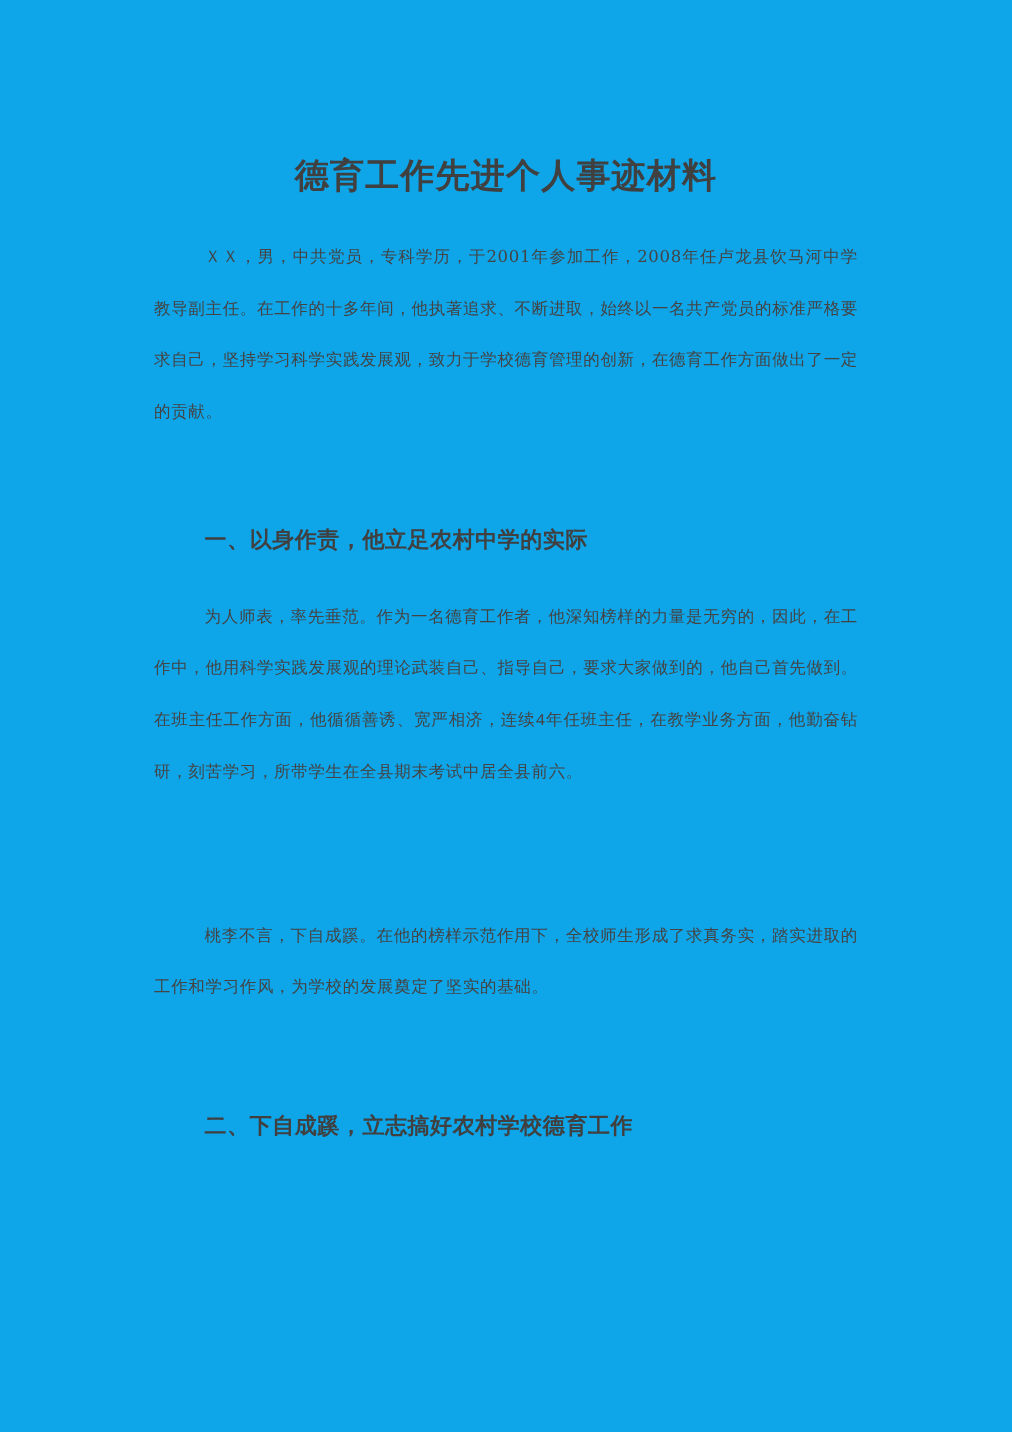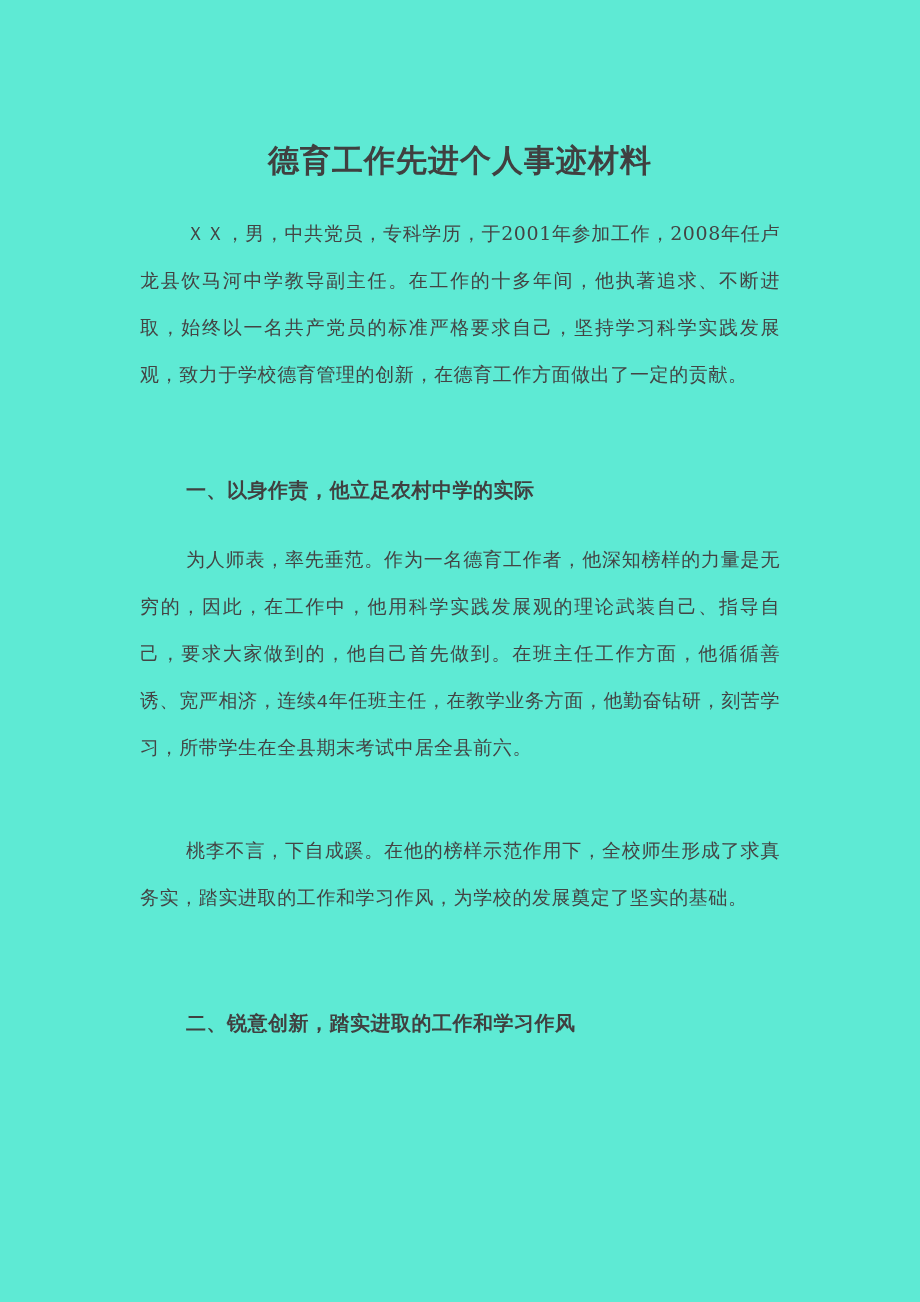--- a/index.html
+++ b/index.html
@@ -13,42 +13,42 @@
       position: relative;
       overflow: hidden;
       color: #3a3a3a;
     }
     .page {
       position: absolute;
       left: 0;
       top: 0;
       width: 920px;
       height: 1302px;
-      background: #5eead4;
+      background: #0ea5e9;
     }
     .title {
       position: absolute;
       left: 0;
       top: 138px;
       width: 920px;
       text-align: center;
       font-family: "DejaVu Sans", sans-serif;
       font-weight: bold;
       font-size: 31px;
       line-height: 44px;
       color: #404040;
       letter-spacing: 1px;
       margin: 0;
     }
     .body-text {
       position: absolute;
       left: 140px;
       width: 640px;
       font-family: "DejaVu Serif", serif;
-      font-size: 19px;
+      font-size: 15px;
       line-height: 47px;
       color: #444444;
       margin: 0;
       text-align: justify;
       text-indent: 46px;
       letter-spacing: 0.6px;
     }
     .heading {
       position: absolute;
       left: 186px;
@@ -75,15 +75,15 @@
   <h1 class="title">德育工作先进个人事迹材料</h1>
 
   <p id="p1" class="body-text">ＸＸ，男，中共党员，专科学历，于2001年参加工作，2008年任卢龙县饮马河中学教导副主任。在工作的十多年间，他执著追求、不断进取，始终以一名共产党员的标准严格要求自己，坚持学习科学实践发展观，致力于学校德育管理的创新，在德育工作方面做出了一定的贡献。</p>
 
   <h2 id="h1" class="heading">一、以身作责，他立足农村中学的实际</h2>
 
   <p id="p2" class="body-text">为人师表，率先垂范。作为一名德育工作者，他深知榜样的力量是无穷的，因此，在工作中，他用科学实践发展观的理论武装自己、指导自己，要求大家做到的，他自己首先做到。在班主任工作方面，他循循善诱、宽严相济，连续4年任班主任，在教学业务方面，他勤奋钻研，刻苦学习，所带学生在全县期末考试中居全县前六。</p>
 
   <p id="p3" class="body-text">桃李不言，下自成蹊。在他的榜样示范作用下，全校师生形成了求真务实，踏实进取的工作和学习作风，为学校的发展奠定了坚实的基础。</p>
 
-  <h2 id="h2" class="heading">二、锐意创新，踏实进取的工作和学习作风</h2>
+  <h2 id="h2" class="heading">二、下自成蹊，立志搞好农村学校德育工作</h2>
 
 </div>
 
 </body></html>

